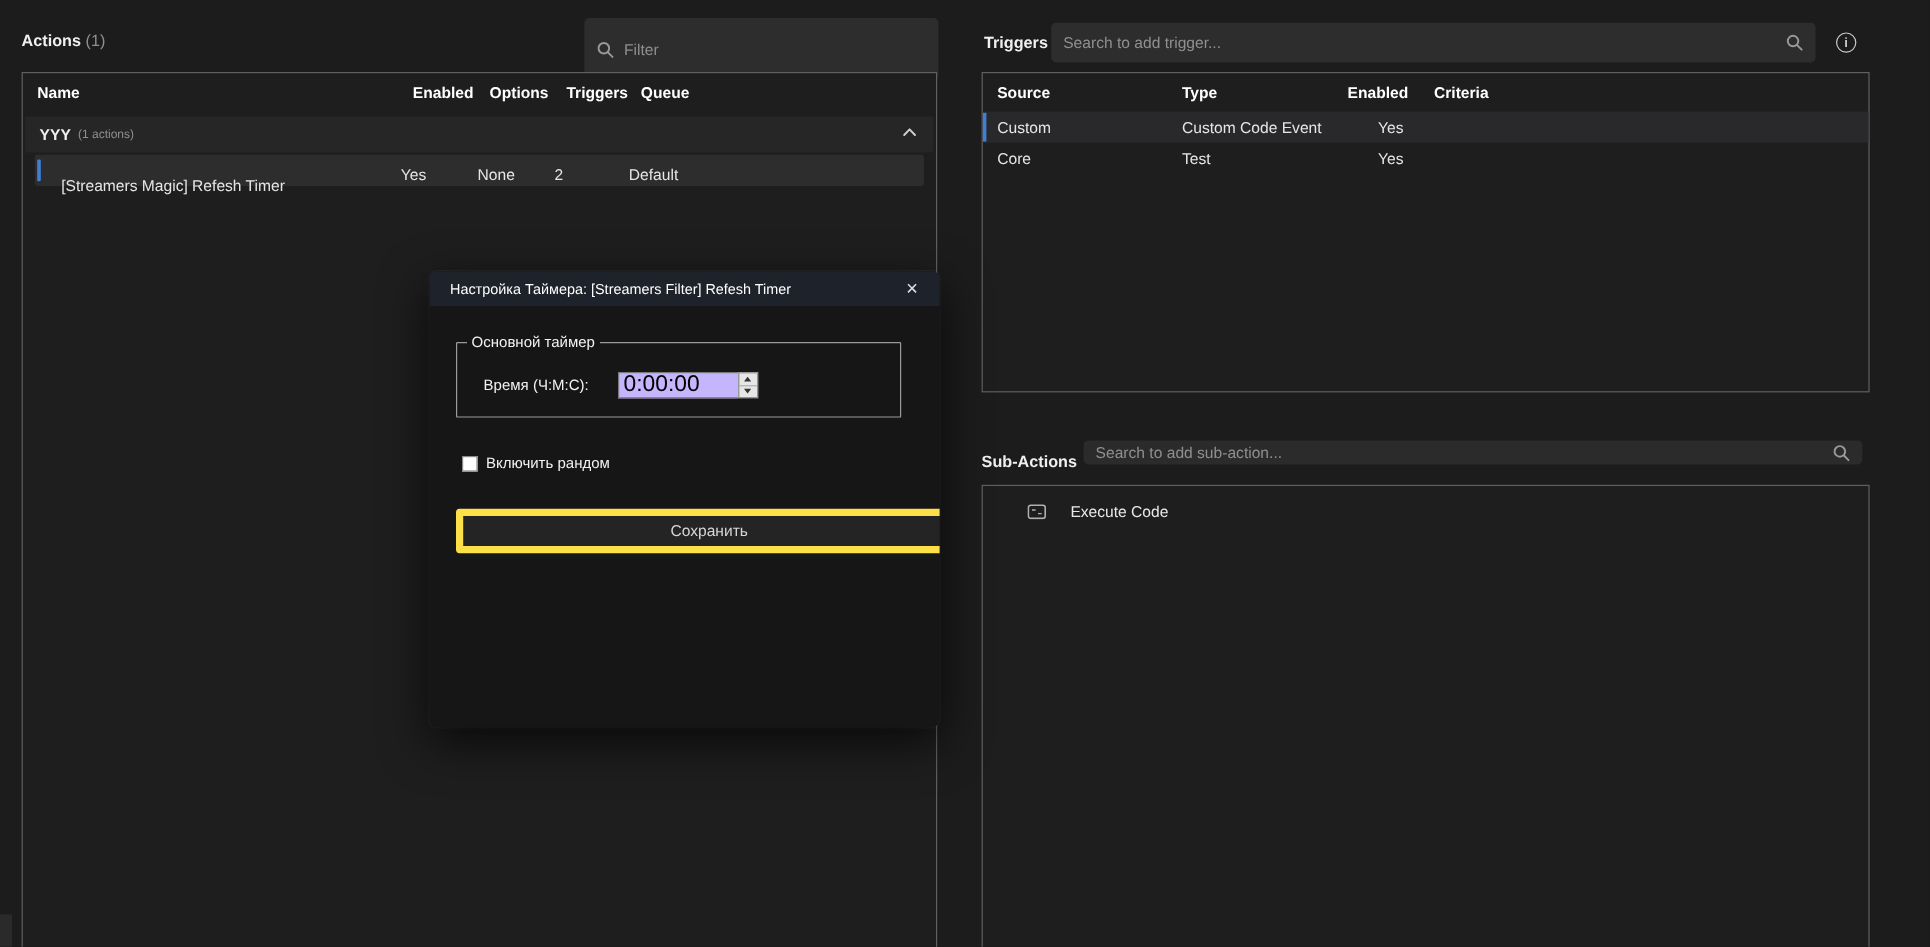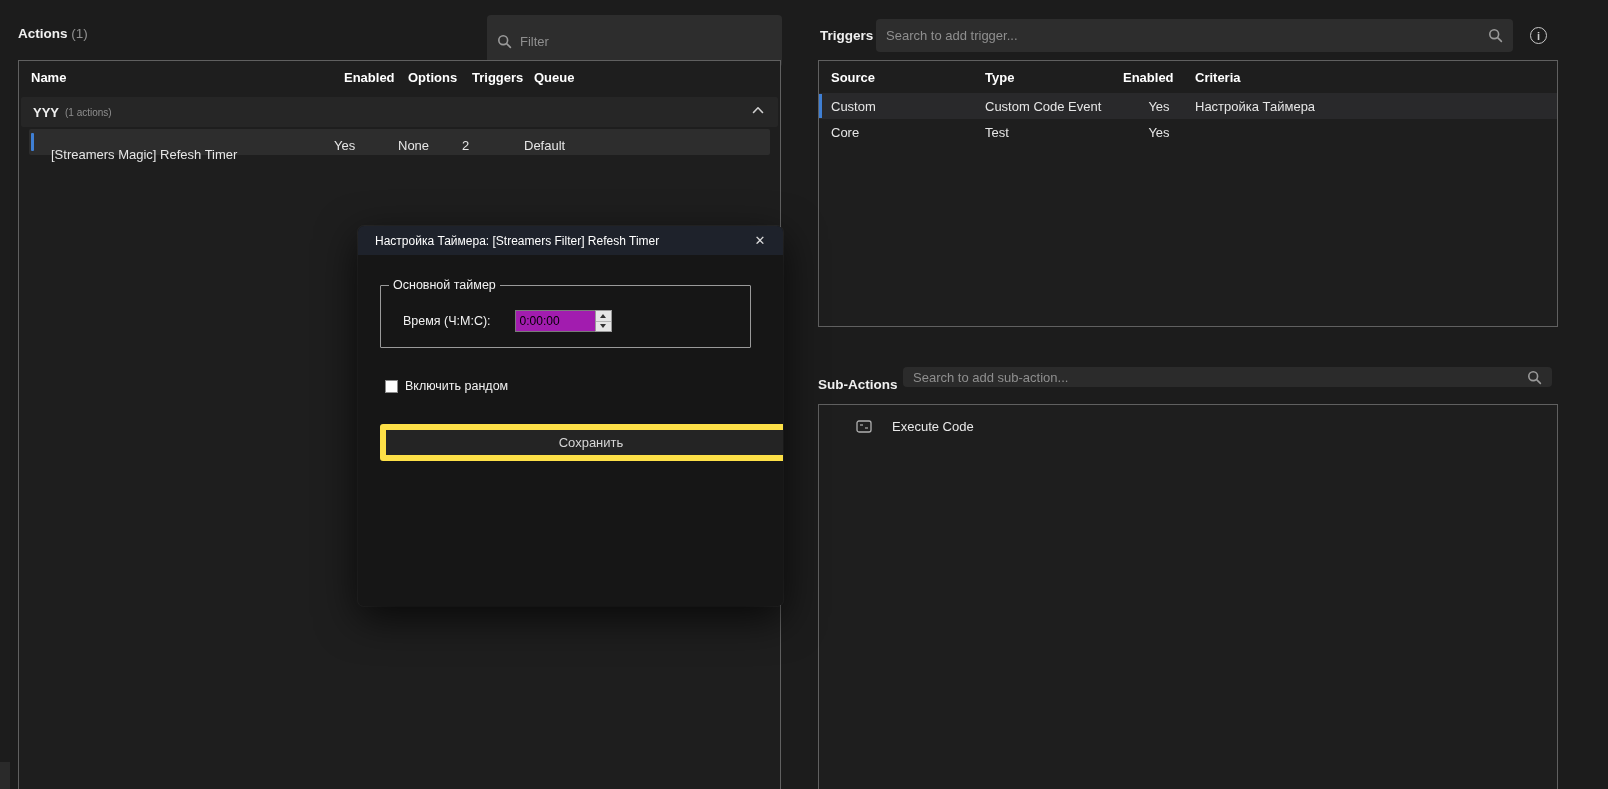--- a/index.html
+++ b/index.html
@@ -97,23 +97,23 @@
   .dialog legend {
     margin-left:8px; padding:0 4px; font-size:12.5px; color:#f2f2f2;margin-top:45px;
   }
   .time-row {
     position:absolute; left:22px; top:18px; right:14px;
     display:flex; align-items:center;
   }
   .time-label { font-size:12.5px; color:#f2f2f2; }
   .time-input-wrap { display:flex; margin-left:24px; }
   .time-input {
-    width:80px; height:22px; background:#a21caf; color:#000000;
+    width:100px; height:22px; background:#c4b5fd; color:#000000;
     border:1px solid #7a7a7a; border-right:none; padding:0 4px;
-    font-family:"Liberation Sans", sans-serif; font-size:12px; outline:none;
+    font-family:"Liberation Sans", sans-serif; font-size:19px; outline:none;
   }
   .spinner { display:flex; flex-direction:column; width:17px; height:22px; border:1px solid #9a9a9a; }
   .spin-btn {
     flex:1; background:#e6e6e6; display:flex; align-items:center; justify-content:center;
     cursor:pointer;
   }
   .spin-btn + .spin-btn { border-top:1px solid #b5b5b5; }
   .arrow-up { width:0; height:0; border-left:3px solid transparent; border-right:3px solid transparent; border-bottom:4px solid #333; }
   .arrow-down { width:0; height:0; border-left:3px solid transparent; border-right:3px solid transparent; border-top:4px solid #333; }
 
@@ -199,21 +199,20 @@
     <span>Type</span>
     <span>Enabled</span>
     <span>Criteria</span>
   </div>
 
   <div class="trow grid-triggers trigger-row-selected">
     <div class="accent-bar-full"></div>
     <span>Custom</span>
     <span>Custom Code Event</span>
     <span class="c-center">Yes</span>
-    <span>Настройка Таймера</span>
   </div>
 
   <div class="trow grid-triggers">
     <span>Core</span>
     <span>Test</span>
     <span class="c-center">Yes</span>
     <span></span>
   </div>
 </div>
 

